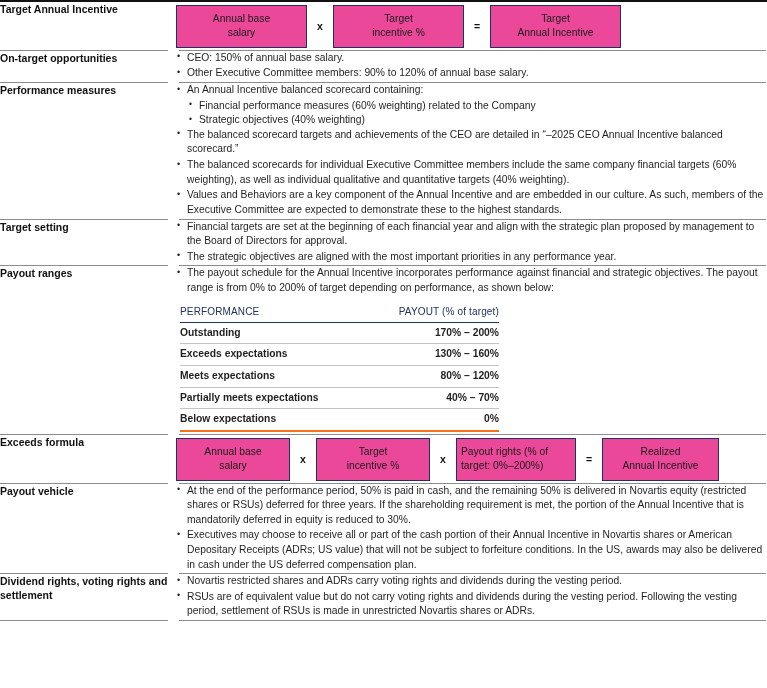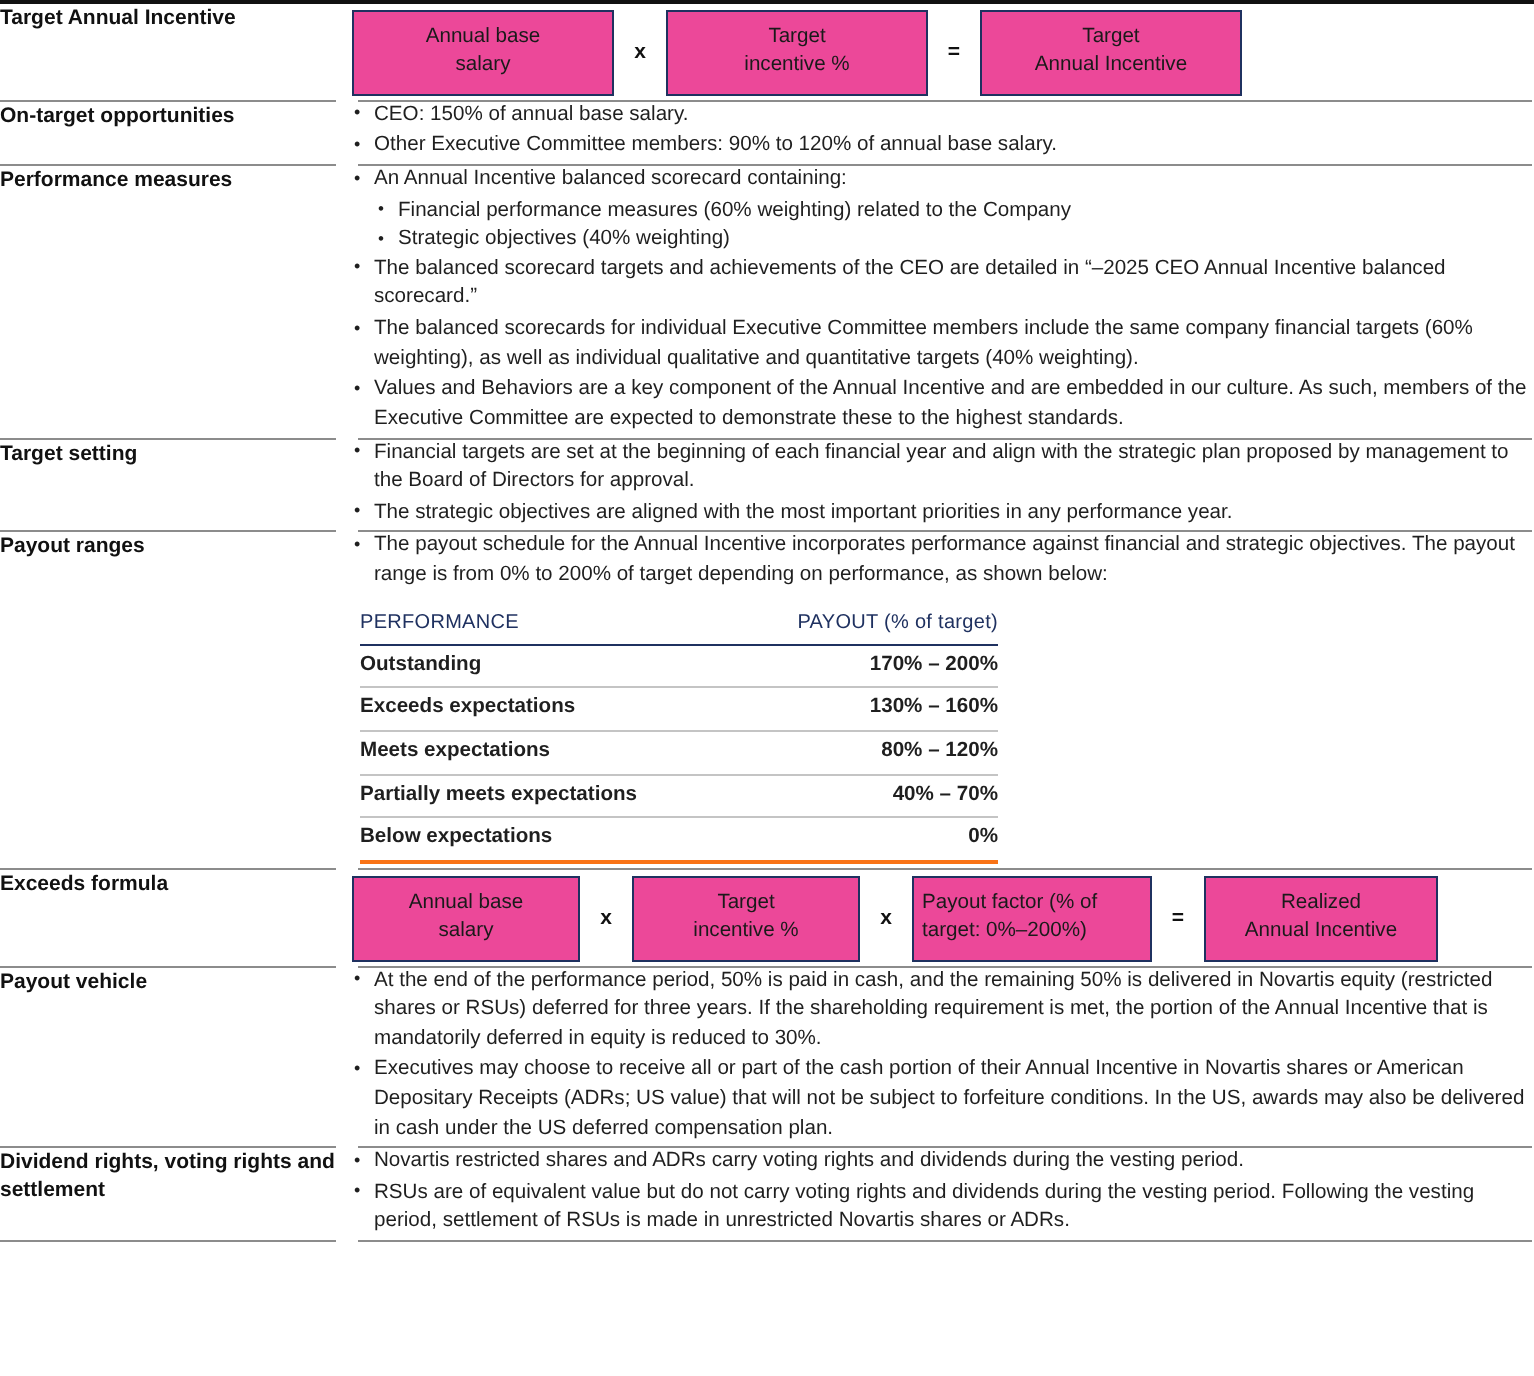--- a/index.html
+++ b/index.html
@@ -359,21 +359,21 @@
         <div class="fop">x</div>
         <div class="fbox tall f2-b">
           <span>
             <span>Target</span><br>
             <span>incentive %</span>
           </span>
         </div>
         <div class="fop">x</div>
         <div class="fbox tall f2-c">
           <span class="inner">
-            <span>Payout factor (% of</span><br>
+            <span>Payout rights (% of</span><br>
             <span>target: 0%–200%)</span>
           </span>
         </div>
         <div class="fop eq">=</div>
         <div class="fbox tall f2-d">
           <span>
             <span>Realized</span><br>
             <span>Annual Incentive</span>
           </span>
         </div>

